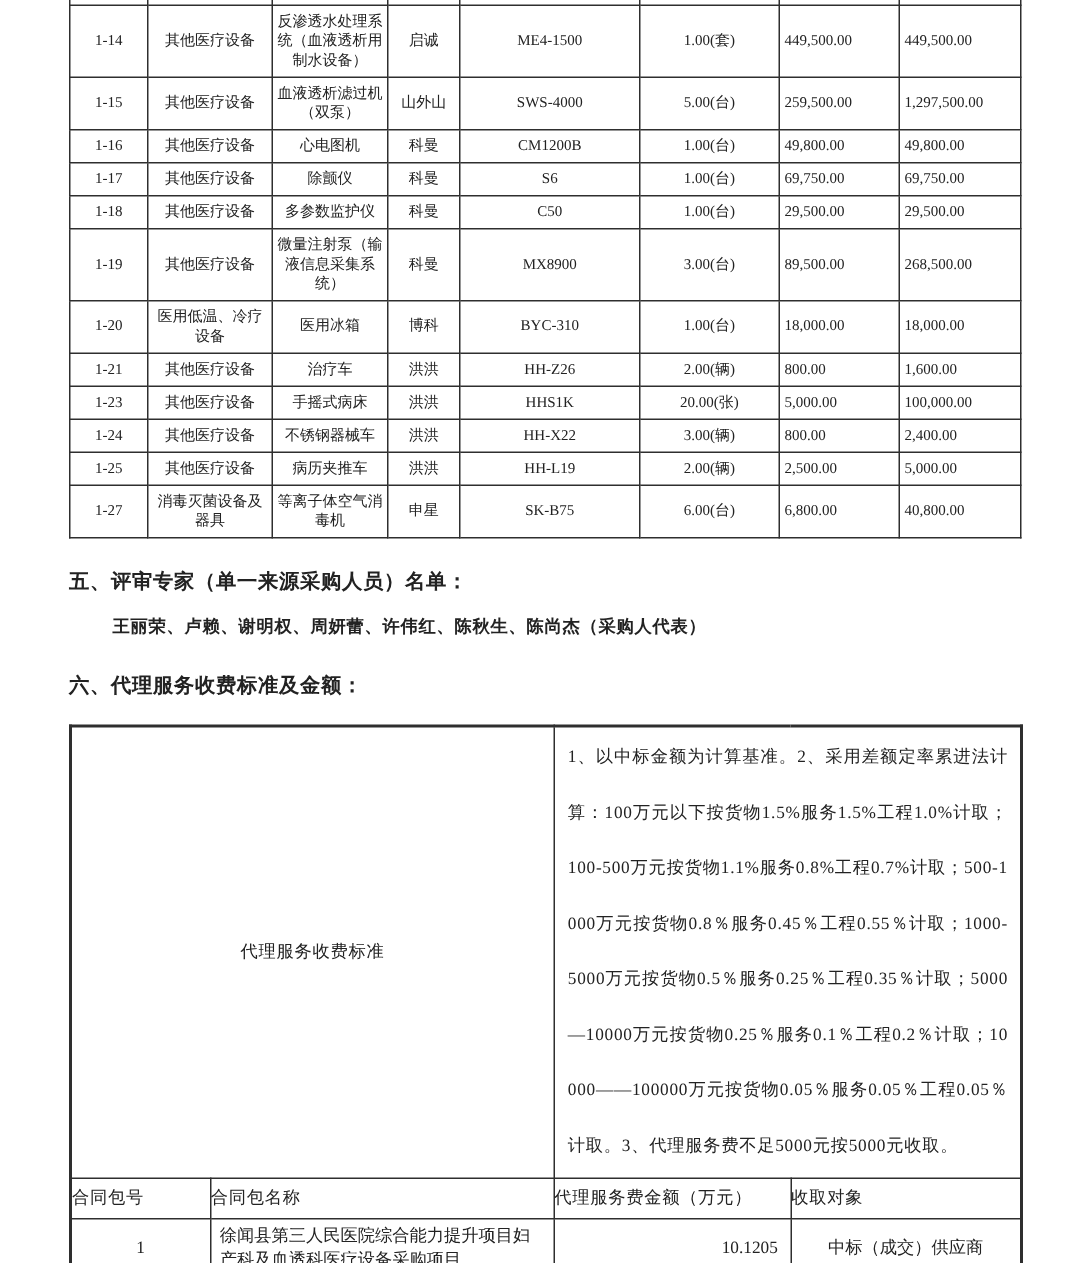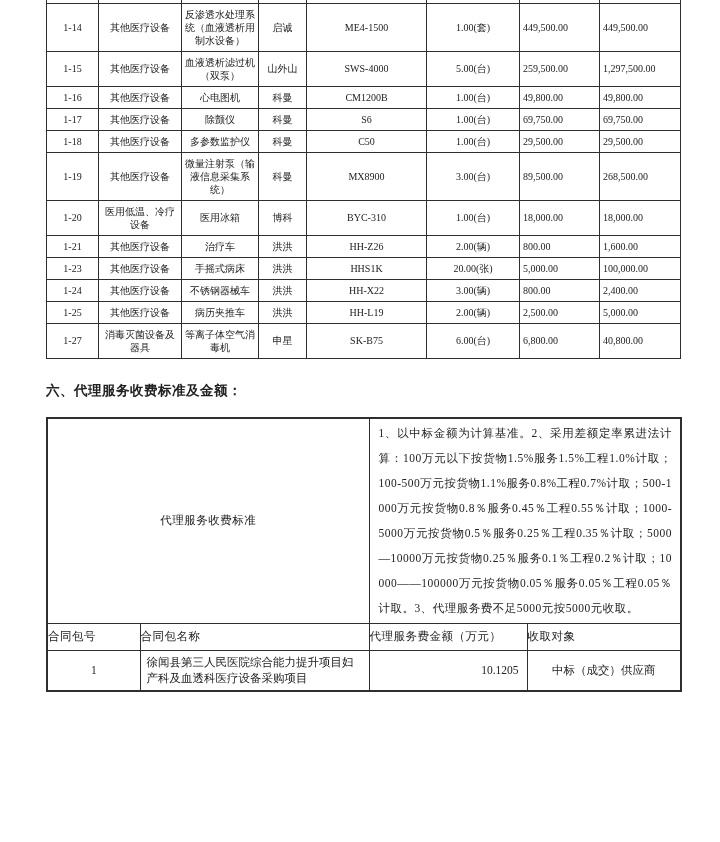--- a/index.html
+++ b/index.html
@@ -47,21 +47,21 @@
     border: 1px solid #2e2e2e;
     vertical-align: middle;
   }
   .fee-label-cell {
     text-align: center;
     font-size: 11.5px;
     letter-spacing: 0.5px;
   }
   .fee-desc-cell {
     font-size: 11.5px;
-    line-height: 25px;
+    line-height: 37px;
     padding: 2px 8px 2px 9px;
     text-align: justify;
     text-justify: inter-ideograph;
     letter-spacing: 0.5px;
     word-break: break-all;
   }
   .fee-table .hdr td {
     height: 27px; font-size: 11.5px; letter-spacing: 0.5px;
   }
   .fee-table .pkg td { font-size: 11.5px; line-height: 16.5px; padding: 3px 6px; }
@@ -212,20 +212,22 @@
           <td class="c">等离子体空气消毒机</td>
           <td class="c">申星</td>
           <td class="c">SK-B75</td>
           <td class="c">6.00(台)</td>
           <td class="r">6,800.00</td>
           <td class="r">40,800.00</td>
         </tr>
       </tbody>
   </table>
 
+  <div class="sec-heading h5">五、评审专家（单一来源采购人员）名单：</div>
+  <div class="names-line">王丽荣、卢赖、谢明权、周妍蕾、许伟红、陈秋生、陈尚杰（采购人代表）</div>
 
   <div class="sec-heading h6">六、代理服务收费标准及金额：</div>
 
   <table class="fee-table">
     <colgroup>
       <col style="width:93px">
         <col style="width:229px">
         <col style="width:158px">
         <col style="width:154px">
     </colgroup>

